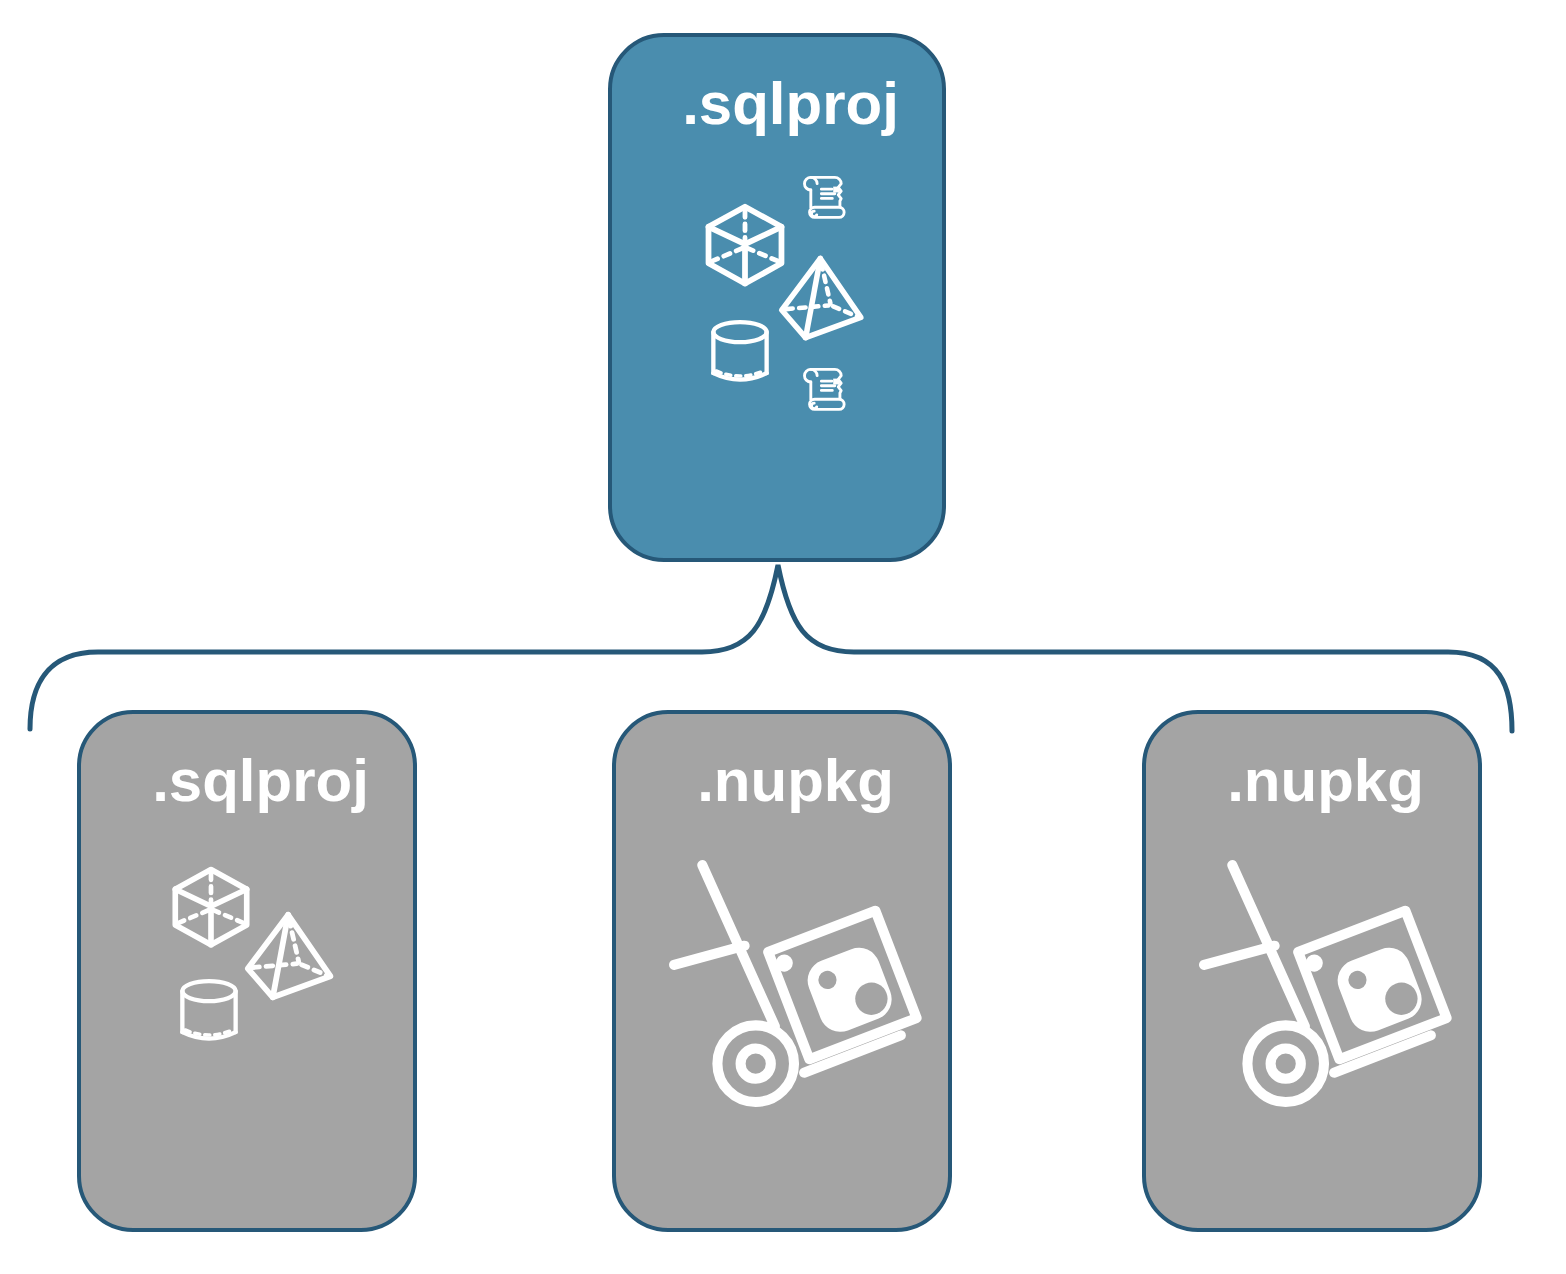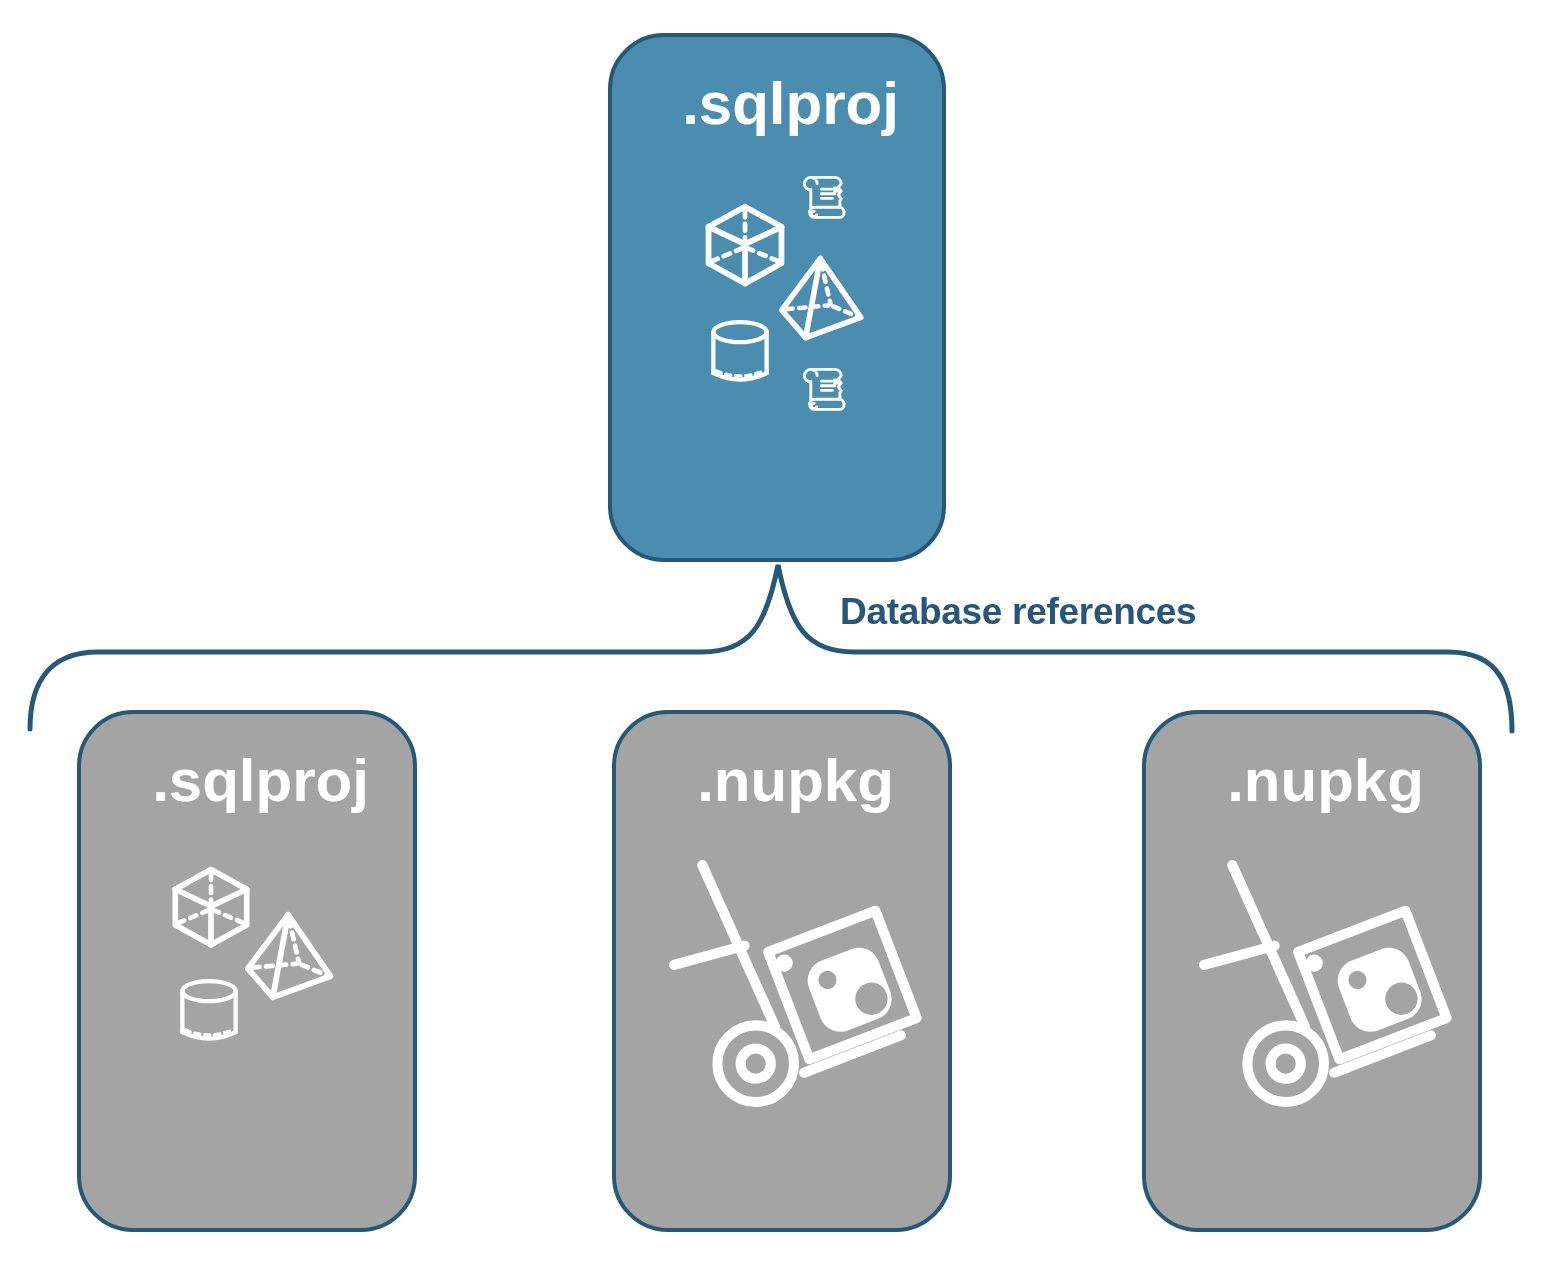--- a/index.html
+++ b/index.html
@@ -134,21 +134,20 @@
     <span class="ic" style="left:187px;top:325px;width:54px;height:56px;">
       <svg viewBox="0 0 64 64">
           <use href="#ic-scroll"></use>
         </svg>
     </span>
   </section>
 
   <svg class="brace" viewBox="0 0 1566 192">
     <path d="M30 174 C30 132 46 97 98 97 H702 C750 97 766 70 778 10 C790 70 806 97 854 97 H1448 C1500 97 1512 132 1512 176"></path>
   </svg>
-  <div class="connector-label">Database references</div>
 
   <section class="card child c1">
     <h2 class="card-title">.sqlproj</h2>
     <span class="ic" style="left:83px;top:148px;width:94px;height:94px;">
       <svg viewBox="0 0 100 100">
           <use href="#ic-cube"></use>
         </svg>
     </span>
     <span class="ic" style="left:163px;top:195px;width:96px;height:96px;">
       <svg viewBox="0 0 100 100">

